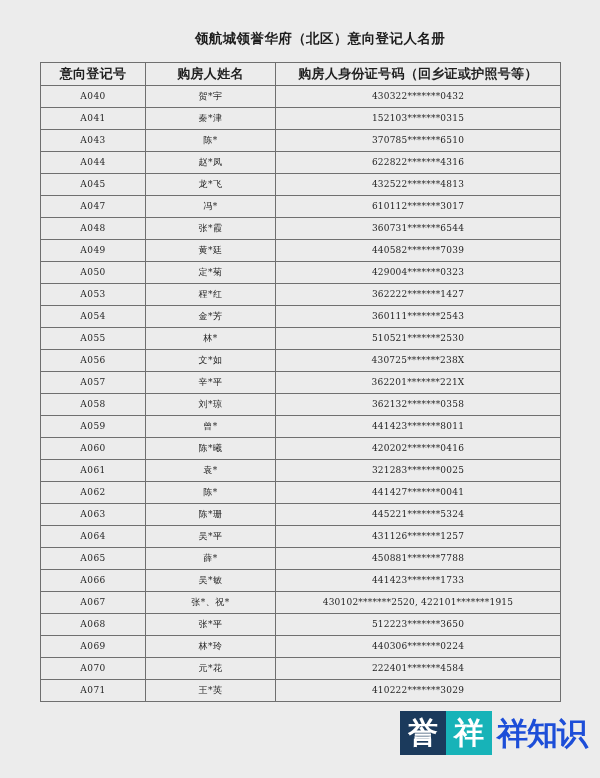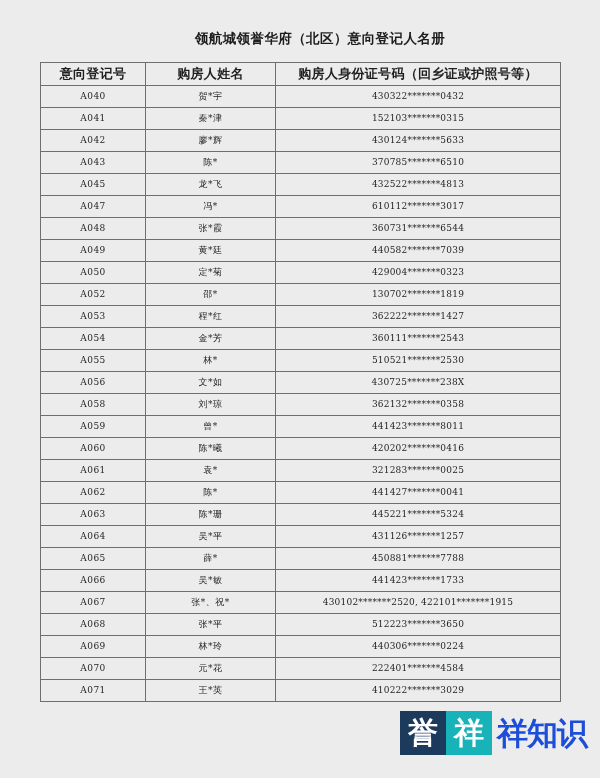--- a/index.html
+++ b/index.html
@@ -150,30 +150,30 @@
             <td class="cell-reg">A040</td>
             <td class="cell-name">贺*宇</td>
             <td class="cell-id">430322*******0432</td>
           </tr>
           <tr>
             <td class="cell-reg">A041</td>
             <td class="cell-name">秦*津</td>
             <td class="cell-id">152103*******0315</td>
           </tr>
           <tr>
-            <td class="cell-reg">A042</td>
-            <td class="cell-name">廖*辉</td>
-            <td class="cell-id">430124*******5633</td>
-          </tr>
-          <tr>
             <td class="cell-reg">A043</td>
             <td class="cell-name">陈*</td>
             <td class="cell-id">370785*******6510</td>
           </tr>
           <tr>
+            <td class="cell-reg">A044</td>
+            <td class="cell-name">赵*凤</td>
+            <td class="cell-id">622822*******4316</td>
+          </tr>
+          <tr>
             <td class="cell-reg">A045</td>
             <td class="cell-name">龙*飞</td>
             <td class="cell-id">432522*******4813</td>
           </tr>
           <tr>
             <td class="cell-reg">A047</td>
             <td class="cell-name">冯*</td>
             <td class="cell-id">610112*******3017</td>
           </tr>
           <tr>
@@ -185,43 +185,43 @@
             <td class="cell-reg">A049</td>
             <td class="cell-name">黄*廷</td>
             <td class="cell-id">440582*******7039</td>
           </tr>
           <tr>
             <td class="cell-reg">A050</td>
             <td class="cell-name">定*菊</td>
             <td class="cell-id">429004*******0323</td>
           </tr>
           <tr>
-            <td class="cell-reg">A052</td>
-            <td class="cell-name">邵*</td>
-            <td class="cell-id">130702*******1819</td>
-          </tr>
-          <tr>
             <td class="cell-reg">A053</td>
             <td class="cell-name">程*红</td>
             <td class="cell-id">362222*******1427</td>
           </tr>
           <tr>
             <td class="cell-reg">A054</td>
             <td class="cell-name">金*芳</td>
             <td class="cell-id">360111*******2543</td>
           </tr>
           <tr>
             <td class="cell-reg">A055</td>
             <td class="cell-name">林*</td>
             <td class="cell-id">510521*******2530</td>
           </tr>
           <tr>
             <td class="cell-reg">A056</td>
             <td class="cell-name">文*如</td>
             <td class="cell-id">430725*******238X</td>
+          </tr>
+          <tr>
+            <td class="cell-reg">A057</td>
+            <td class="cell-name">辛*平</td>
+            <td class="cell-id">362201*******221X</td>
           </tr>
           <tr>
             <td class="cell-reg">A058</td>
             <td class="cell-name">刘*琼</td>
             <td class="cell-id">362132*******0358</td>
           </tr>
           <tr>
             <td class="cell-reg">A059</td>
             <td class="cell-name">曾*</td>
             <td class="cell-id">441423*******8011</td>

